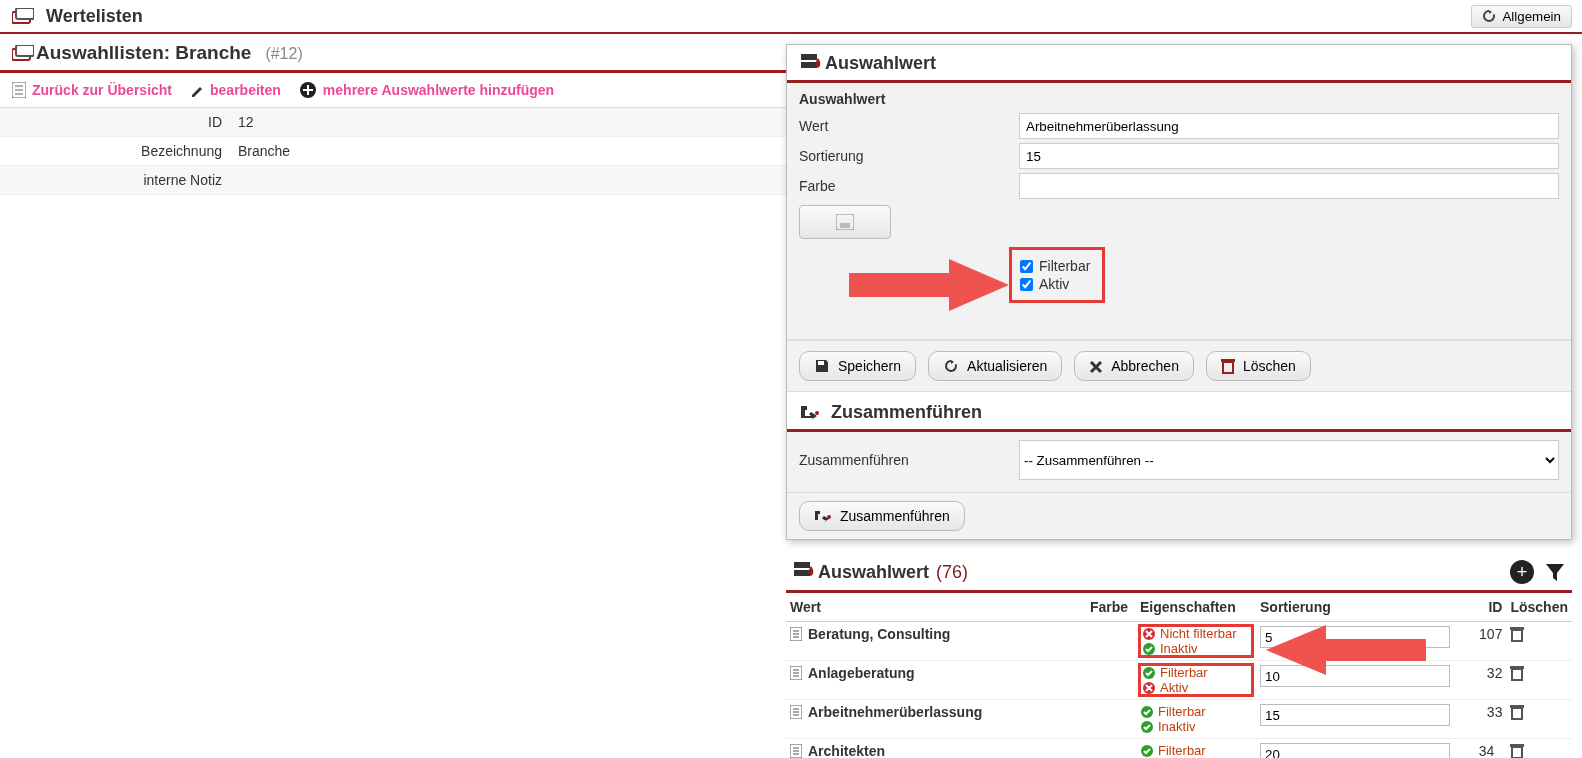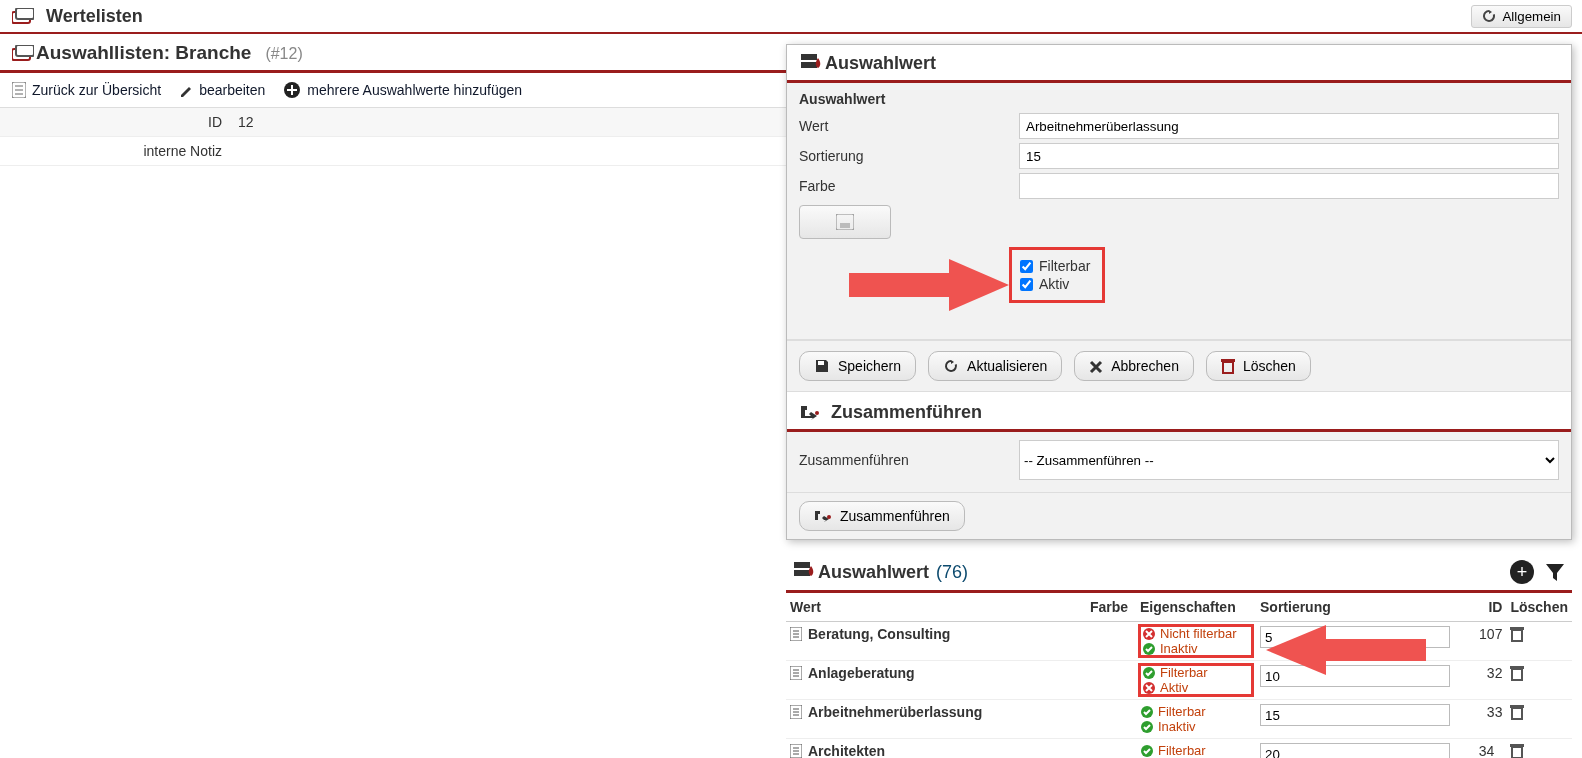--- a/index.html
+++ b/index.html
@@ -8,21 +8,21 @@
   .top-bar .title { font-weight:bold; font-size:18px; margin-left:10px; flex:1;}
   .top-bar .btn-allg { background:linear-gradient(#fafafa,#e6e6e6); border:1px solid #ccc; padding:3px 10px; border-radius:3px; display:flex; align-items:center; gap:6px; cursor:pointer;}
   .columns { display:flex; align-items:flex-start; }
   .left-col { width:786px; padding:0; }
   .right-col { flex:1; padding:0 10px 10px 0;}
   .panel-header { display:flex; align-items:center; padding:8px 10px 6px 10px; border-bottom:3px solid #9a1d1d;}
   .panel-header h2 { font-size:19px; font-weight:bold; display:flex; align-items:baseline; gap:14px;}
   .panel-header h2 .muted { color:#888; font-weight:normal; font-size:16px;}
   .icon-slot { width:26px; display:flex; justify-content:center; align-items:center;}
   .toolbar { display:flex; align-items:center; gap:18px; padding:8px 12px; border-bottom:1px solid #ddd;}
-  .toolbar .tlink { display:flex; align-items:center; gap:6px; cursor:pointer; color:#0f172a;}
+  .toolbar .tlink { display:flex; align-items:center; gap:6px; cursor:pointer; color:#ec4899;font-weight:bold;}
   table.kv { width:100%; border-collapse:collapse;}
   table.kv tr { border-bottom:1px solid #eee;}
   table.kv tr:nth-child(odd) { background:#f7f7f7;}
   table.kv td { padding:6px 8px;}
   table.kv td.k { text-align:right; width:230px; color:#333;}
   
   .popup { border:1px solid #bbb; box-shadow:2px 2px 8px rgba(0,0,0,.25); background:#fff; margin-top:10px;}
   .popup .section-head { display:flex; align-items:center; padding:8px 12px 6px 12px; border-bottom:3px solid #9a1d1d; background:#fff;}
   .popup .section-head h3 { font-size:18px; font-weight:bold;}
   .popup .form-area { background:#f2f2f2; padding:8px 12px 14px 12px; border-bottom:1px solid #ddd;}
@@ -51,21 +51,21 @@
   table.data td { padding:4px 4px; vertical-align:top; border-bottom:1px solid #eee;}
   .wert-cell { display:flex; align-items:center; gap:6px; font-weight:bold;}
   .prop-badge { display:flex; align-items:center; gap:4px; color:#c2410c; font-size:13px;}
   .prop-good svg circle{ fill:#2e9e2e;} 
   .prop-bad svg circle{ fill:#d32f2f;} 
   input.sortnum { width:190px; border:1px solid #bbb; padding:2px 4px; height:22px;}
   .highlight-row td:nth-child(3) > div { outline:3px solid #e53935; outline-offset:-1px; padding:0 2px;}
   .del-icon { cursor:pointer;}
   .arrow-left-overlay { position:absolute; pointer-events:none;}
   .list-wrap {position:relative;}
-  .muted-count{color:#0c4a6e; font-weight:normal; margin-left:2px;}
+  .muted-count{color:#7f1d1d; font-weight:normal; margin-left:2px;}
 </style>
 </head>
 <body>
 
 <div class="top-bar">
   <span class="icon-slot">
     <svg width="22" height="16">
         <rect x="0" y="4" width="18" height="11" rx="2" fill="#fff" stroke="#9a1d1d" stroke-width="2"></rect>
         <rect x="4" y="0" width="18" height="11" rx="2" fill="#fff" stroke="#555" stroke-width="2"></rect>
       </svg>
@@ -116,20 +116,24 @@
             <path d="M9 4v10M4 9h10" stroke="#fff" stroke-width="2"></path>
           </svg>
         <span>mehrere Auswahlwerte hinzufügen</span>
       </span>
     </div>
     <table class="kv">
       <tbody id="kv-body">
           <tr>
             <td class="k">ID</td>
             <td>12</td>
+          </tr>
+          <tr>
+            <td class="k">Bezeichnung</td>
+            <td>Branche</td>
           </tr>
           <tr>
             <td class="k">interne Notiz</td>
             <td></td>
           </tr>
         </tbody>
     </table>
   </div>
 
   <div class="right-col">

